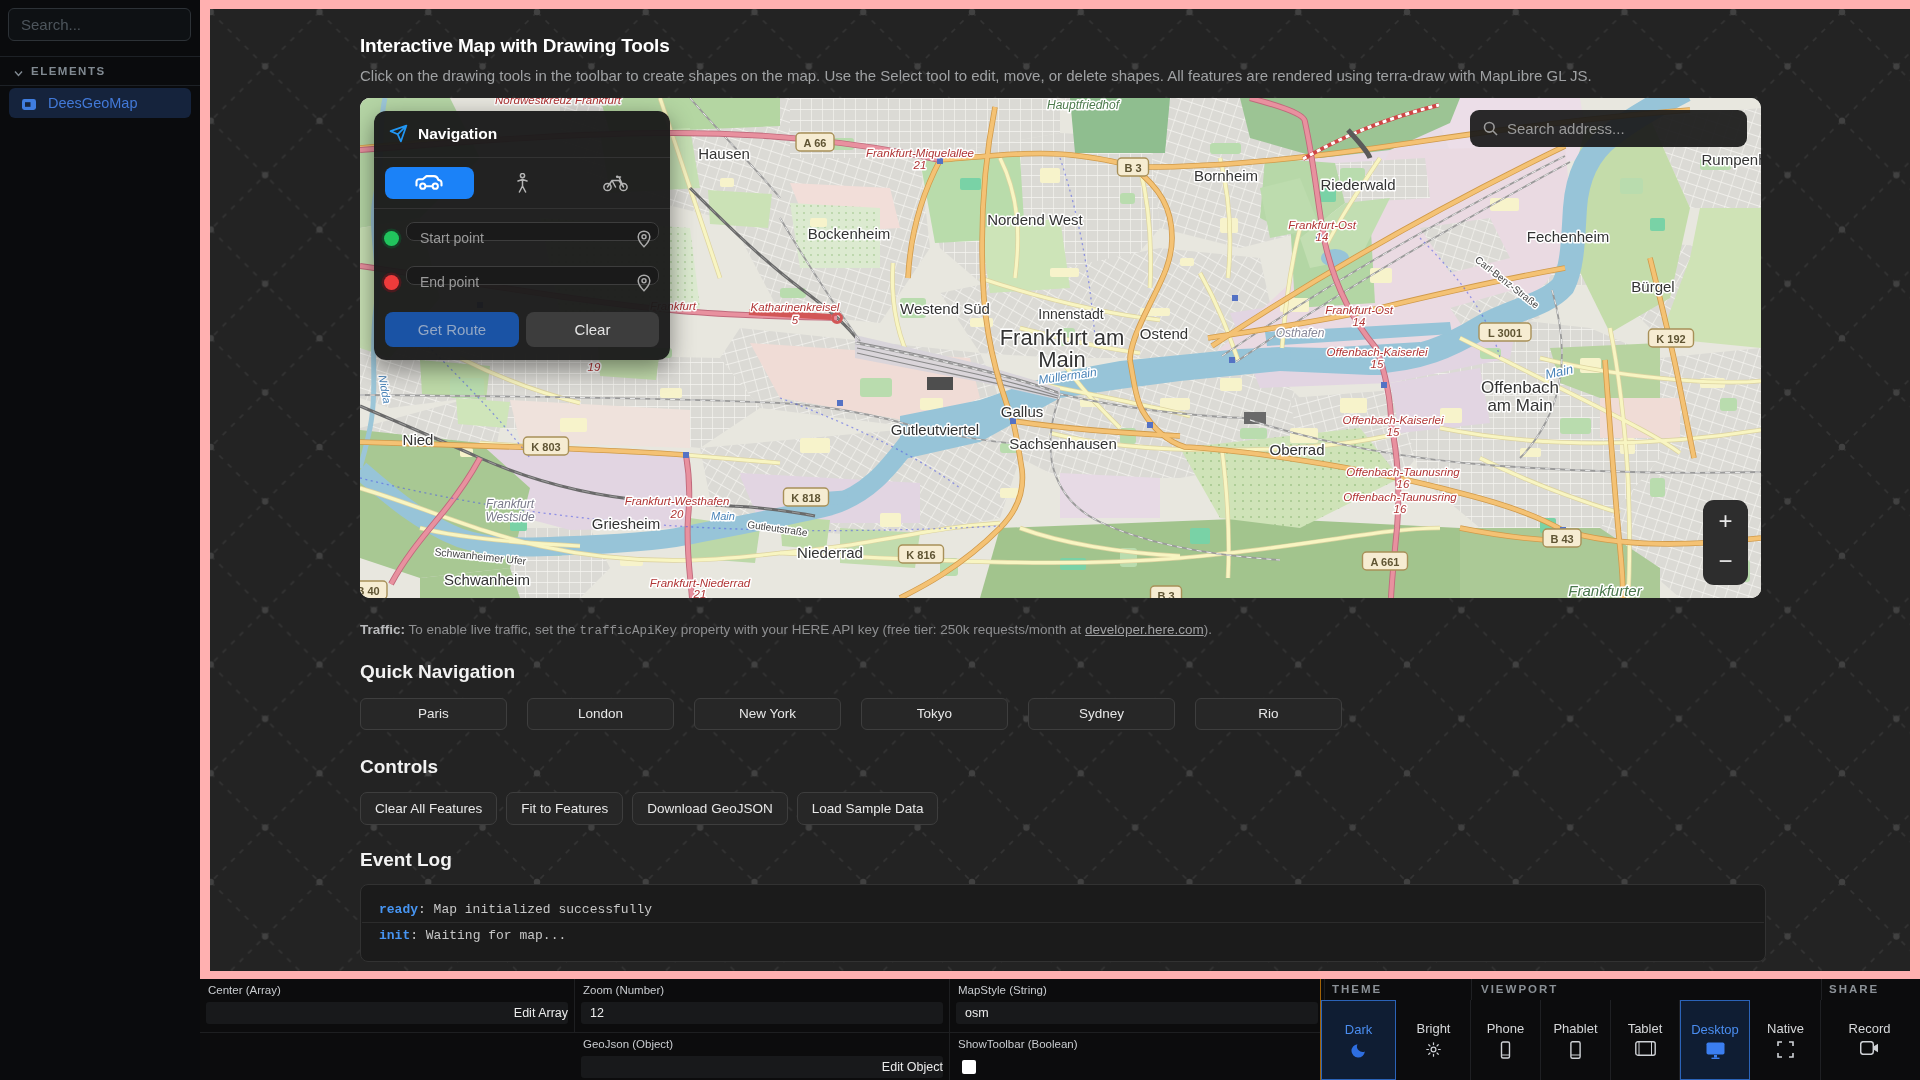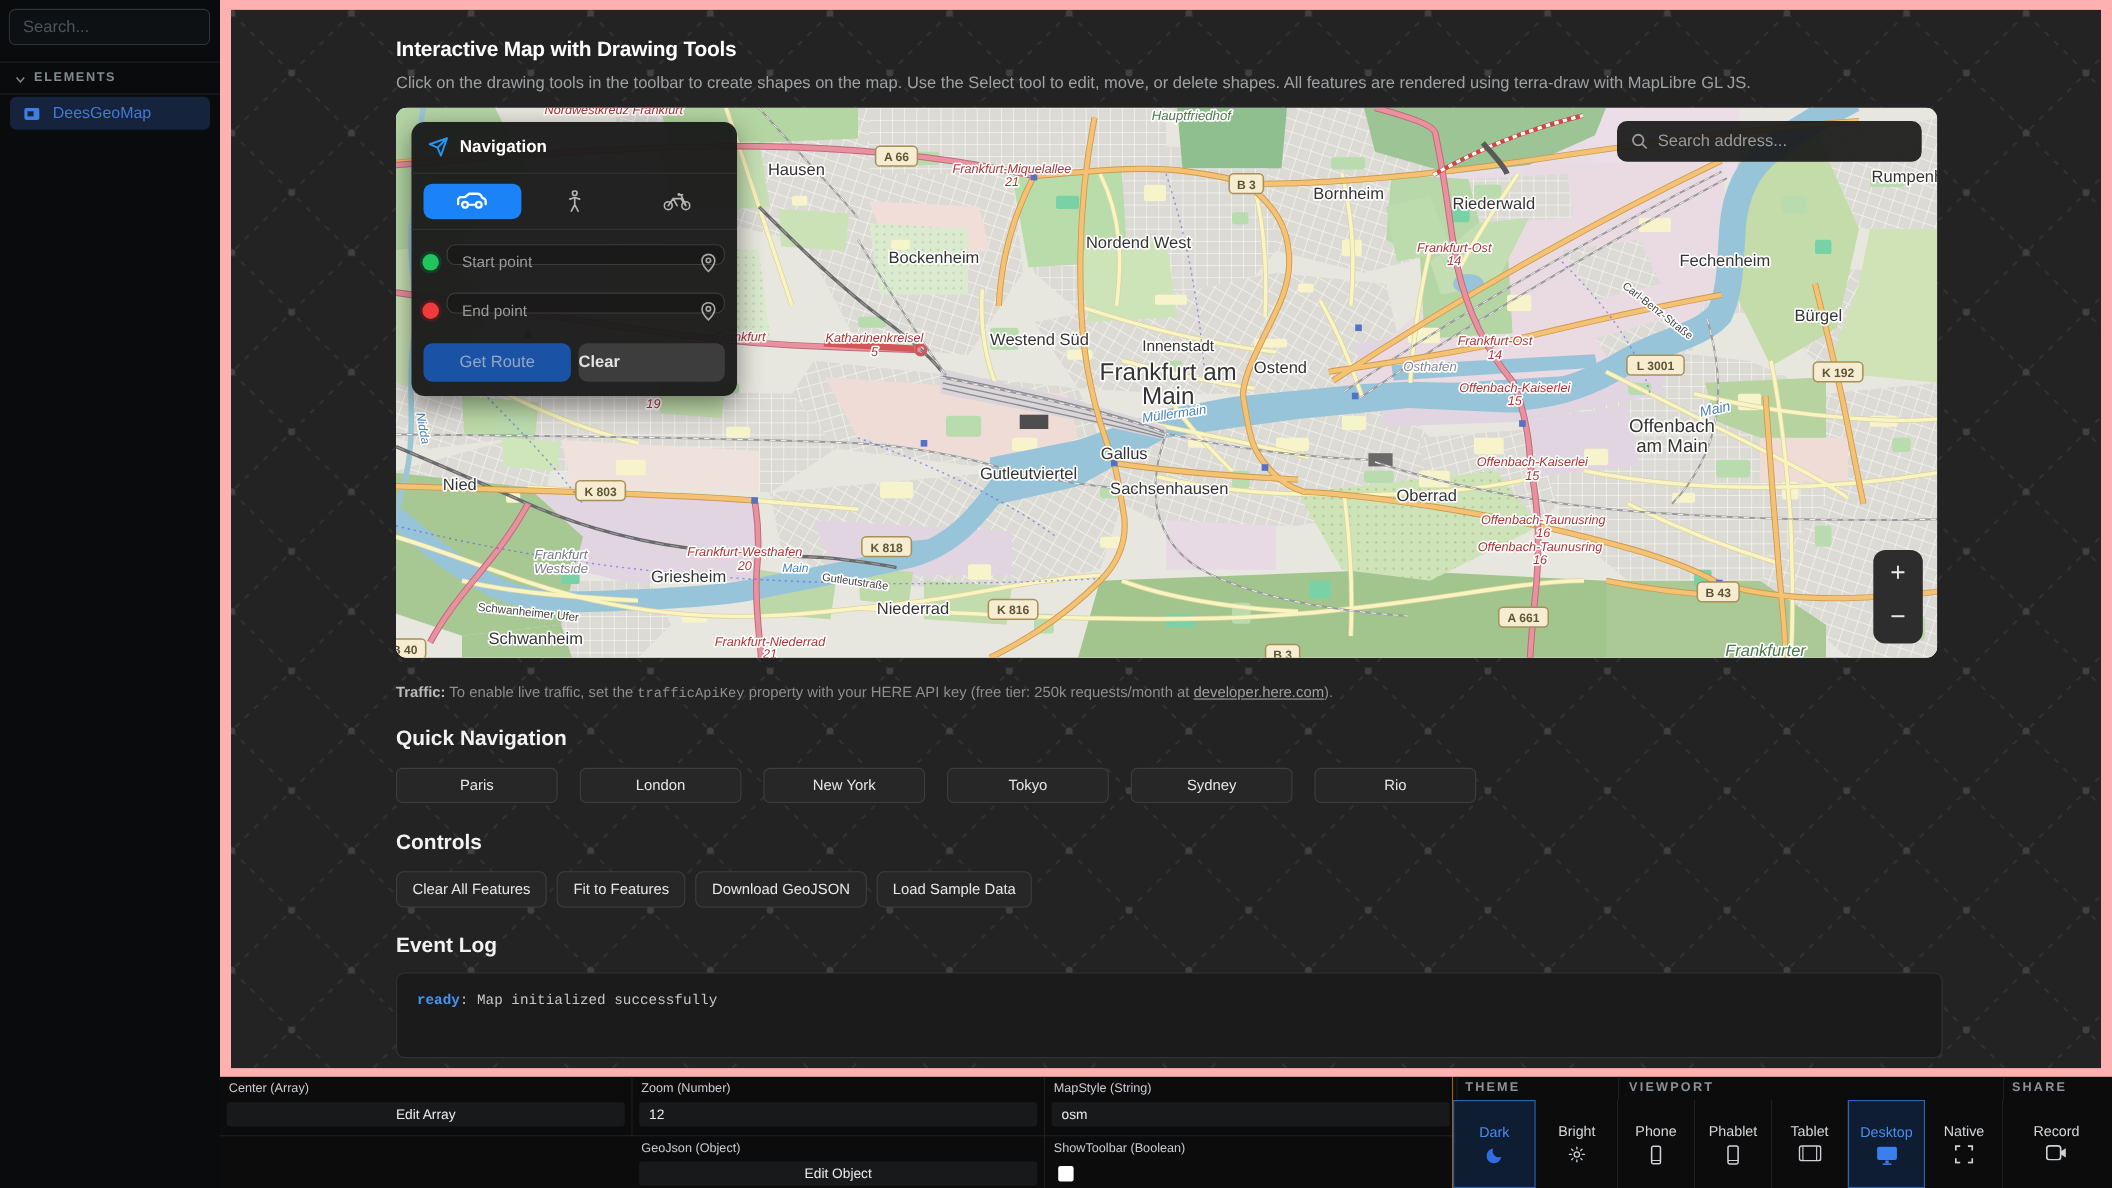--- a/index.html
+++ b/index.html
@@ -48,34 +48,34 @@
   #navpanel .hdr { position:absolute; left:16px; top:14px; height:20px; color:#fff; font-size:15.5px; font-weight:bold; }
   #navpanel .d1 { position:absolute; left:0; top:46px; width:296px; height:1px; background:#333; }
   #navpanel .d2 { position:absolute; left:0; top:97px; width:296px; height:1px; background:#333; }
   #carbtn { position:absolute; left:11px; top:56px; width:89px; height:32px; background:#1b82f8; border-radius:8px; }
   .navin { position:absolute; left:32px; width:253px; height:19px; background:#1a1a1a; border:1px solid #3d3d3d;
     border-radius:8px; color:#9b9b9b; font-size:14px; line-height:31px; padding-left:13px; }
   .dot { position:absolute; left:10px; width:15px; height:15px; border-radius:50%; }
   #getroute { position:absolute; left:11px; top:201px; width:134px; height:35px; background:#1a53a5;
     border-radius:8px; color:#93a7c4; font-size:15px; text-align:center; line-height:35px; }
   #clearbtn { position:absolute; left:152px; top:201px; width:133px; height:35px; background:#3d3d3d;
-    border-radius:8px; color:#e3e3e3; font-size:15px; line-height:35px;font-weight:bold; }
+    border-radius:8px; color:#e3e3e3; font-size:15px; text-align:center; line-height:35px; }
   #searchaddr { position:absolute; left:1110px; top:12px; width:277px; height:37px; background:rgba(26,26,26,.93);
     border-radius:9px; color:#9a9a9a; font-size:15px; line-height:37px; }
   #zoomctl { position:absolute; left:1343px; top:402px; width:45px; height:85px; background:#2d2d2d;
     border-radius:11px; color:#e8e8e8; }
   #zoomctl .z { position:absolute; left:0; width:45px; height:42px; font-size:24px; text-align:center; line-height:42px; font-weight:300;}
   
   #bottom { position:absolute; left:200px; top:979px; width:1720px; height:101px; background:#0c0c0d; }
   .pcell { position:absolute; width:375px; height:54px; border-right:1px solid #1e1f21; border-bottom:1px solid #1e1f21; }
   .pcell .lbl { position:absolute; left:8px; top:5px; color:#c9ccd0; font-size:11.5px; }
   .pcell .ctl { position:absolute; left:6px; top:23px; width:362px; height:22px; background:#18191b;
     border-radius:3px; color:#ececec; font-size:12.5px; line-height:22px; }
   .pcell .ctl.v { padding-left:9px; }
-  .pcell .ctl.b { text-align:center; }
+  .pcell .ctl.b { text-align:right; }
   #theme-zone { position:absolute; left:1120px; top:0; width:600px; height:101px; border-left:1px solid #a16207; }
   .thdr { position:absolute; top:0; height:21px; color:#8b9197; font-size:11.5px; font-weight:bold;
     letter-spacing:2px; line-height:21px; }
   .tcell { position:absolute; top:21px; width:70px; height:80px; border-right:1px solid #1f2023;
     text-align:center; color:#d6d8da; font-size:13px; }
   .tcell .cap { margin-top:21px; }
   .tcell .ico { margin-top:5px; }
   .tcell.active { background:#0f1d33; border:1px solid #2b63b8; color:#4a8df0; }
 </style>
 </head>
@@ -588,20 +588,21 @@
       <div class="btnrow" style="top:783px">
         <div class="cbtn">Clear All Features</div>
         <div class="cbtn">Fit to Features</div>
         <div class="cbtn">Download GeoJSON</div>
         <div class="cbtn">Load Sample Data</div>
       </div>
 
       <h2 class="sect" style="top:840px">Event Log</h2>
       <div id="eventlog" style="padding-top:12px">
         <div class="ln"><span class="kw">ready</span>: Map initialized successfully</div>
+        <div class="ln"><span class="kw">init</span>: Waiting for map...</div>
       </div>
     </div>
   </div>
 
   <div id="bottom">
     <div class="pcell" style="left:0;top:0">
       <div class="lbl">Center (Array)</div>
       <div class="ctl b">Edit Array</div>
     </div>
     <div class="pcell" style="left:375px;top:0">

